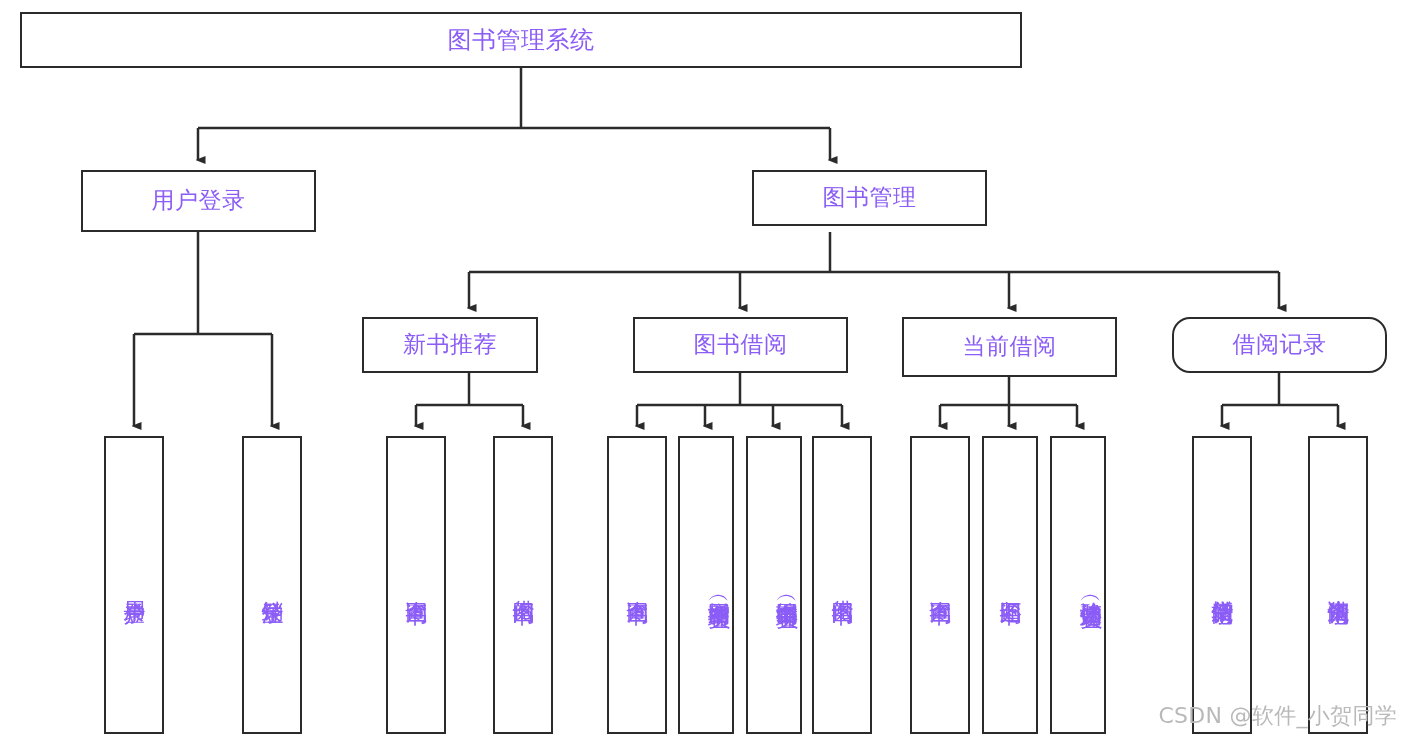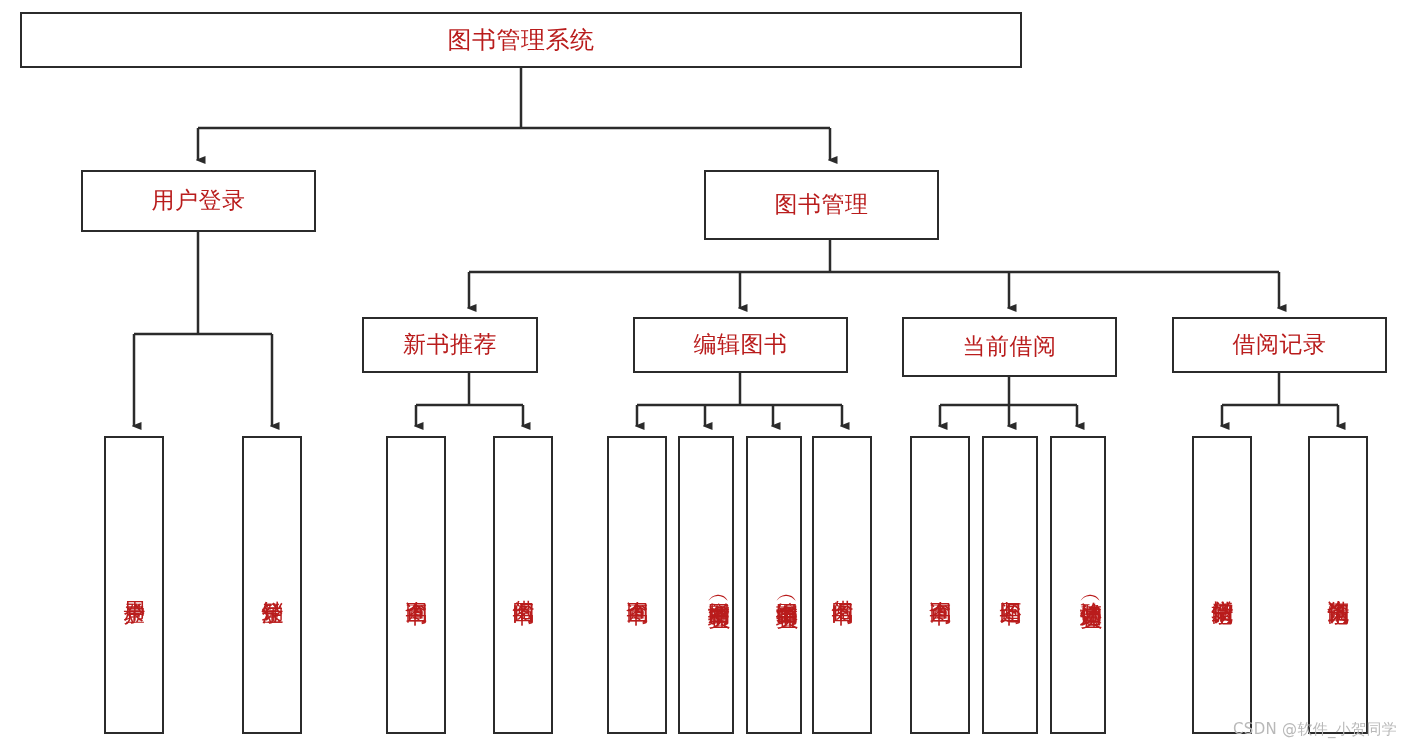--- a/index.html
+++ b/index.html
@@ -26,21 +26,21 @@
     pointer-events: none;
   }
   .node {
     position: absolute;
     box-sizing: border-box;
     background: #ffffff;
     border: 2.5px solid #2b2b2b;
     display: flex;
     align-items: center;
     justify-content: center;
-    color: #b91c1c;
+    color: #8b5cf6;
   }
   .node-h {
     font-size: 23px;
     line-height: 1.2;
     letter-spacing: 0.5px;
     white-space: nowrap;
   }
   .node-root {
     font-size: 24px;
   }
@@ -55,22 +55,22 @@
     padding-top: 6px;
     text-align: center;
   }
   .node-v.mid {
     align-items: center;
     padding-top: 0;
   }
   .watermark {
     position: absolute;
     right: 8px;
-    bottom: 8px;
-    font-size: 15px;
+    bottom: 16px;
+    font-size: 22px;
     color: #b9b9b9;
     white-space: nowrap;
     letter-spacing: 0.3px;
     text-align: right;
   }
 </style>
 </head>
 <body>
 
 <div id="canvas">
@@ -122,29 +122,29 @@
       <path d="M1222,405 L1338,405"></path>
       <path d="M1222,405 L1222,426" marker-end="url(#arw)"></path>
       <path d="M1338,405 L1338,426" marker-end="url(#arw)"></path>
     </g>
   </svg>
 
   <div class="node node-h node-root" style="left:20px; top:12px; width:1002px; height:56px;">图书管理系统</div>
 
   <div class="node node-h" style="left:81px; top:170px; width:235px; height:62px;">用户登录</div>
 
-  <div class="node node-h" style="left:704px; top:170px; width:235px; height:70px;">图书管理</div>
+  <div class="node node-h" style="left:752px; top:170px; width:235px; height:56px;">图书管理</div>
 
   <div class="node node-h" style="left:362px; top:317px; width:176px; height:56px;">新书推荐</div>
 
-  <div class="node node-h" style="left:633px; top:317px; width:215px; height:56px;">编辑图书</div>
+  <div class="node node-h" style="left:633px; top:317px; width:215px; height:56px;">图书借阅</div>
 
   <div class="node node-h" style="left:902px; top:317px; width:215px; height:60px;">当前借阅</div>
 
-  <div class="node node-h" style="left:1172px; top:317px; width:215px; height:56px;">借阅记录</div>
+  <div class="node node-h" style="left:1172px; top:317px; width:215px; height:56px;border-radius:18px;">借阅记录</div>
 
   <div class="node node-v mid" style="left:104px; top:436px; width:60px; height:298px;">用户登录</div>
 
   <div class="node node-v mid" style="left:242px; top:436px; width:60px; height:298px;">注销登录</div>
 
   <div class="node node-v mid" style="left:386px; top:436px; width:60px; height:298px;">查询图书</div>
 
   <div class="node node-v mid" style="left:493px; top:436px; width:60px; height:298px;">借阅图书</div>
 
   <div class="node node-v mid" style="left:607px; top:436px; width:60px; height:298px;">查询图书</div>

